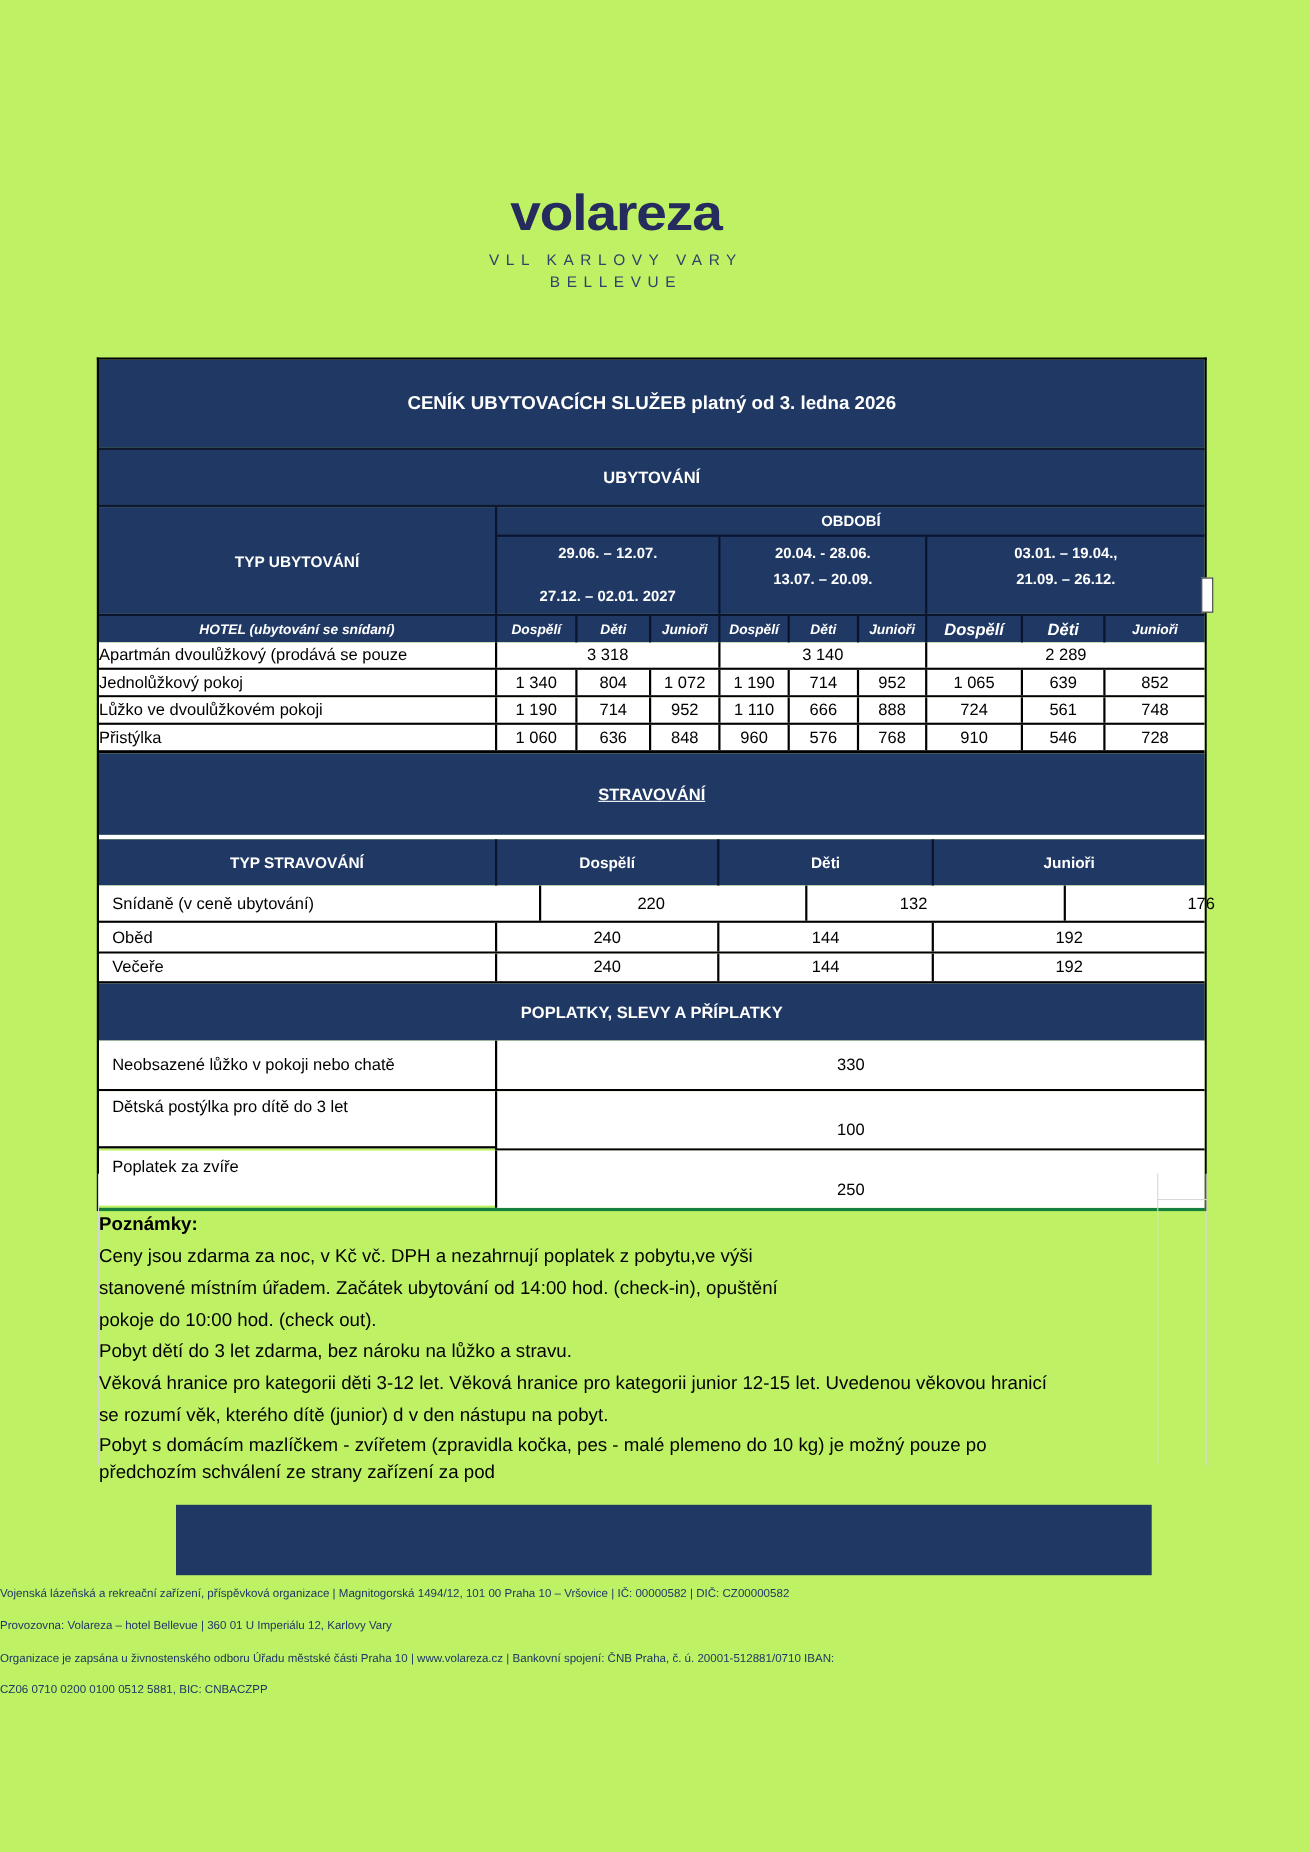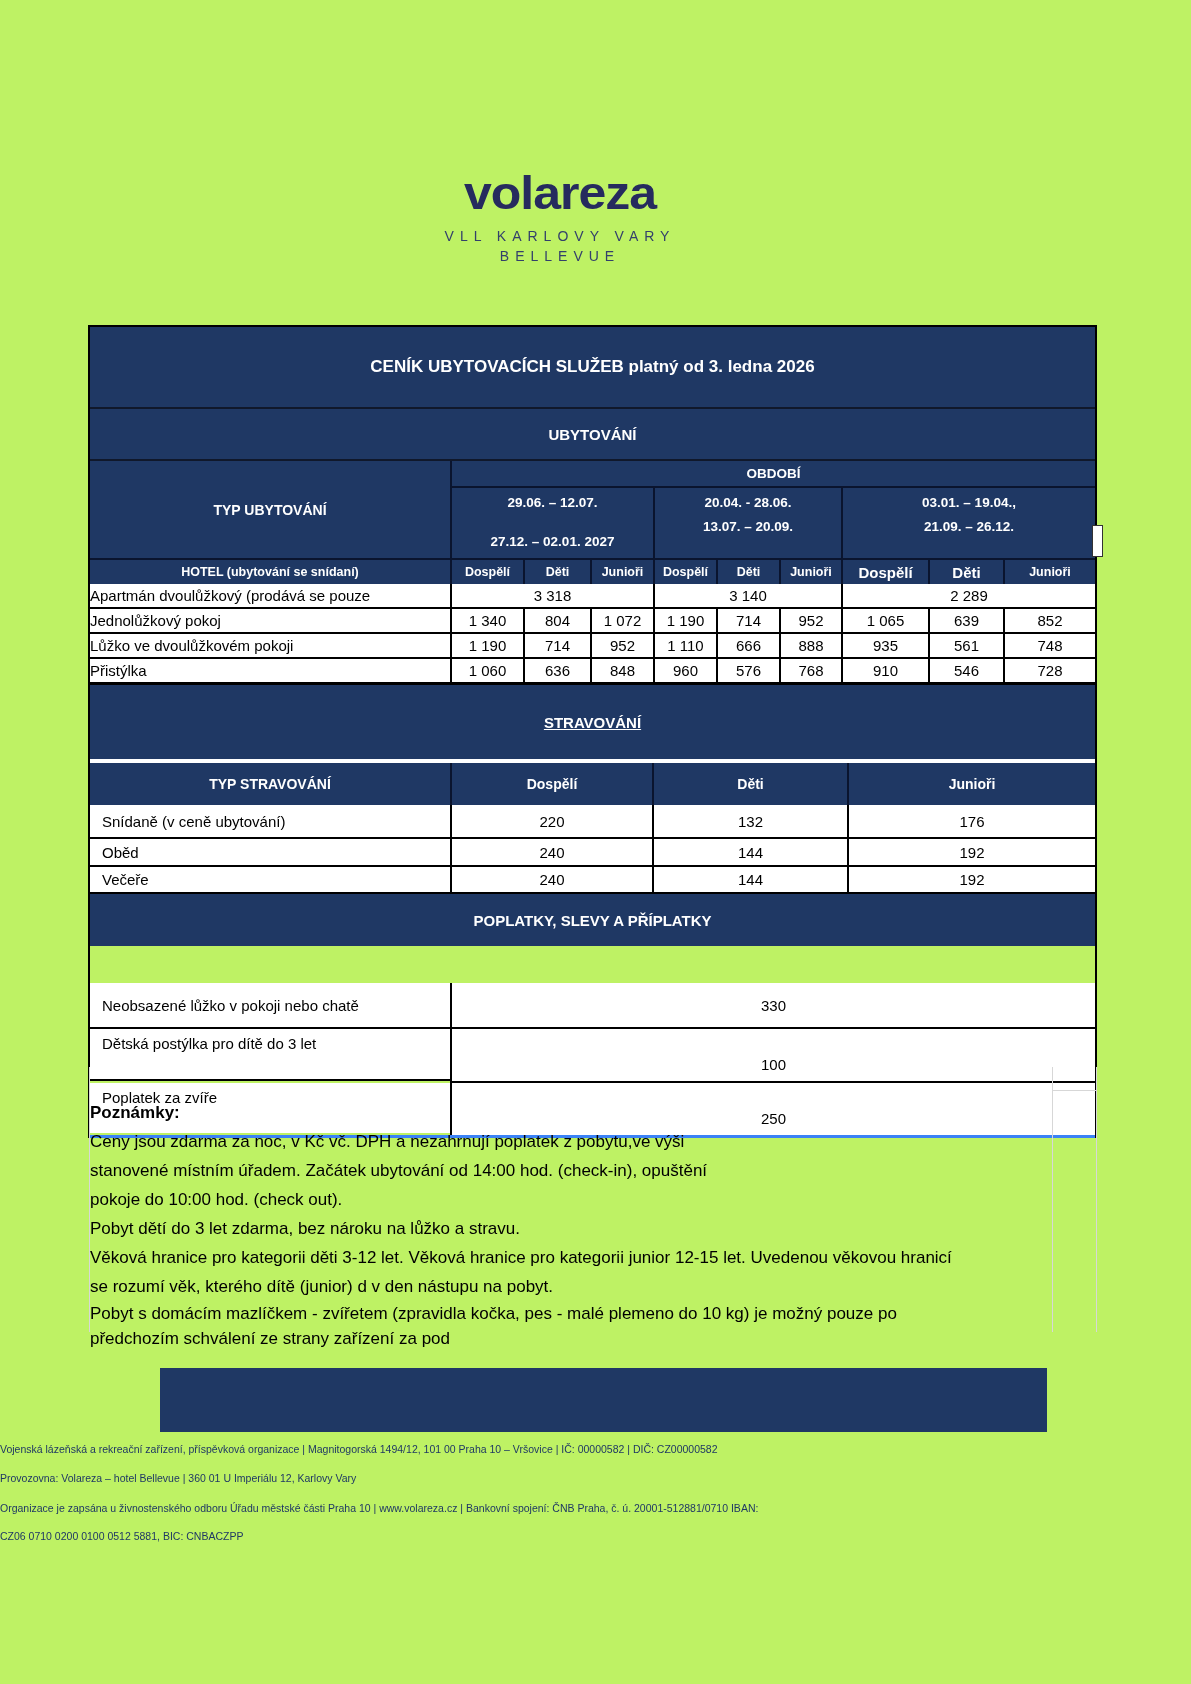--- a/index.html
+++ b/index.html
@@ -29,21 +29,21 @@
   .hdr-obdobi{grid-column:2 / span 3;display:flex;align-items:center;justify-content:center;
               font-weight:bold;font-size:13.5px;border-left:2px solid #0a142e;
               border-bottom:2px solid #0a142e;}
   .period-cell{display:flex;flex-direction:column;align-items:center;padding-top:7px;
                font-weight:bold;font-size:13.5px;border-left:2px solid #0a142e;}
   .period-cell .l2-far{margin-top:24px;}
   .period-cell .l2-near{margin-top:9px;}
 
   
   .acc-grid{display:grid;grid-template-columns:360px 73px 67px 63px 63px 63px 62px 87px 75px 92px;}
-  .hotel-row{height:24px;border-top:2px solid #0a142e;}
+  .hotel-row{height:24px;border-top:2px solid #0a142e;font-style:italic;}
   .hotel-row>div{display:flex;align-items:center;justify-content:center;font-weight:bold;
                  font-size:12.5px;border-left:2px solid #0a142e;}
   .hotel-row>div:first-child{border-left:none;}
   .hotel-row>div.big{font-size:15px;}
 
   
   .drow{height:23px;border-bottom:2px solid #000;background:#fff;}
   .drow>div{display:flex;align-items:center;justify-content:center;font-size:15px;
             border-left:2px solid #000;overflow:hidden;white-space:nowrap;}
   .drow>div.lbl{justify-content:flex-start;padding-left:0;border-left:none;}
@@ -57,26 +57,26 @@
   
   .meals-grid{display:grid;grid-template-columns:360px 202px 195px 248px;}
   .meals-head{height:42px;}
   .meals-head>div{display:flex;align-items:center;justify-content:center;font-weight:bold;
                   font-size:14px;border-left:2px solid #0a142e;}
   .meals-head>div:first-child{border-left:none;border-radius:12px;}
   .mrow{border-bottom:2px solid #000;background:#fff;}
   .mrow>div{display:flex;align-items:center;justify-content:center;font-size:15px;
             border-left:2px solid #000;}
   .mrow>div.lbl{justify-content:flex-start;padding-left:12px;border-left:none;}
-  .mrow.h32{height:32px;} .mrow.h26{height:26px;} .mrow.h25{height:25px;}
+  .mrow.h32{height:32px;gap:40px;} .mrow.h26{height:26px;} .mrow.h25{height:25px;}
 
   .band.fees{height:52px;font-size:15px;}
 
   
-  .fees-grid{display:grid;grid-template-columns:360px 645px;border-bottom:3px solid #3b82f6;margin-top:37px;}
+  .fees-grid{display:grid;grid-template-columns:360px 645px;border-bottom:3px solid #15803d;}
   .frow{display:contents;}
   .fcell{border-bottom:2px solid #000;background:#fff;font-size:15px;height:44px;}
   .fcell.lbl{padding-left:12px;display:flex;align-items:flex-start;padding-top:6px;}
   .fcell.val{display:flex;align-items:center;justify-content:center;border-left:2px solid #000;}
   .fcell.vlow{align-items:flex-end;padding-bottom:8px;}
   .fees-grid .frow:last-child .fcell{border-bottom:none;}
 
   
   .notes{position:absolute;left:90px;top:1098px;width:930px;font-size:17px;line-height:29px;}
   .notes .head{font-weight:bold;}
@@ -167,21 +167,21 @@
     </div>
 
     <div class="acc-grid drow">
       <div class="lbl">Lůžko ve dvoulůžkovém pokoji</div>
       <div>1 190</div>
       <div>714</div>
       <div>952</div>
       <div>1 110</div>
       <div>666</div>
       <div>888</div>
-      <div>935</div>
+      <div>724</div>
       <div>561</div>
       <div>748</div>
     </div>
 
     <div class="acc-grid drow thickb">
       <div class="lbl">Přistýlka</div>
       <div>1 060</div>
       <div>636</div>
       <div>848</div>
       <div>960</div>

